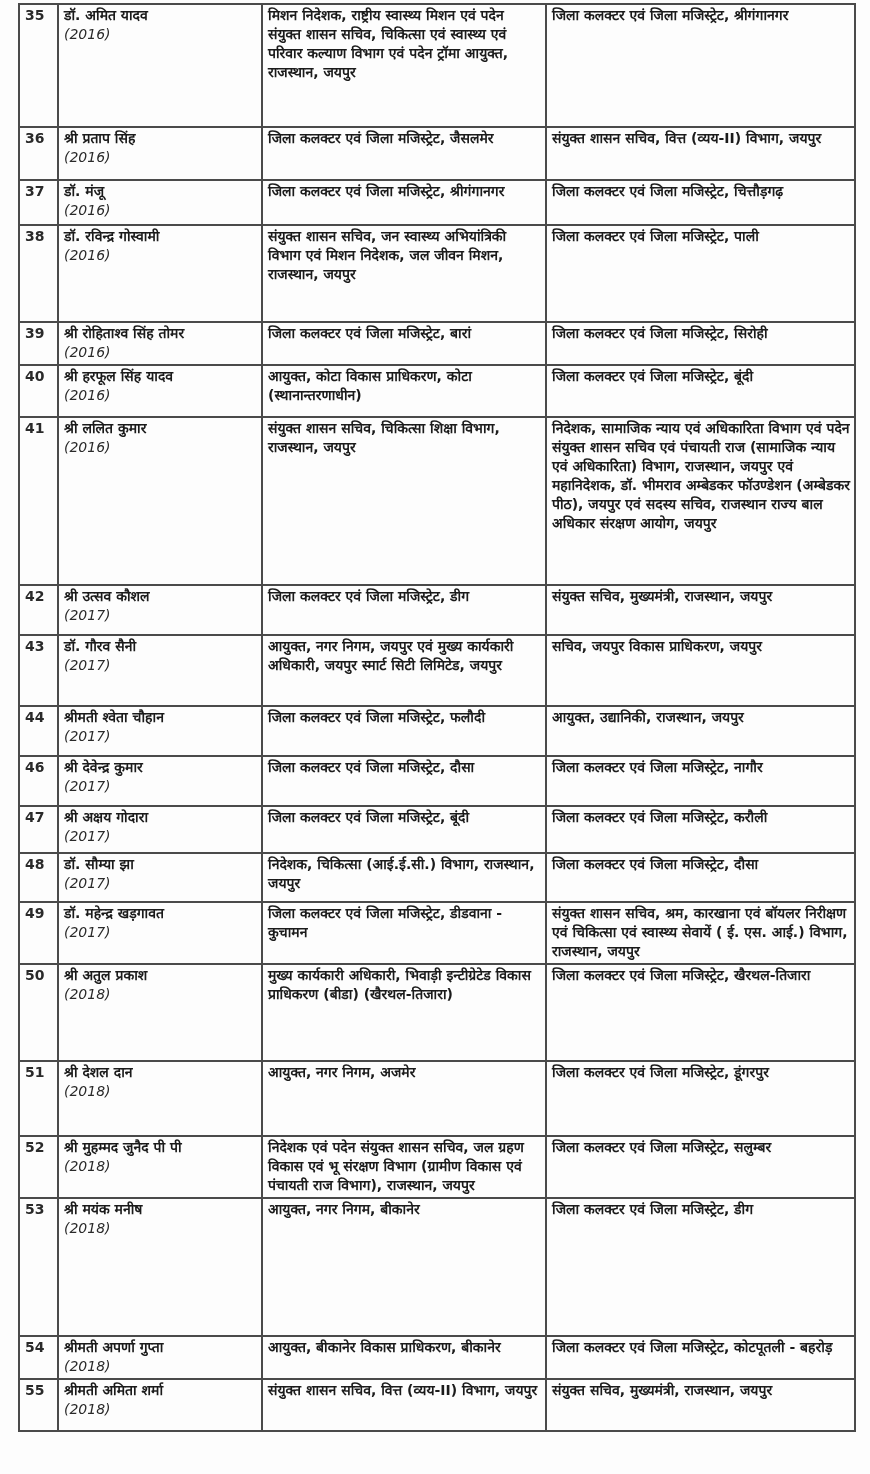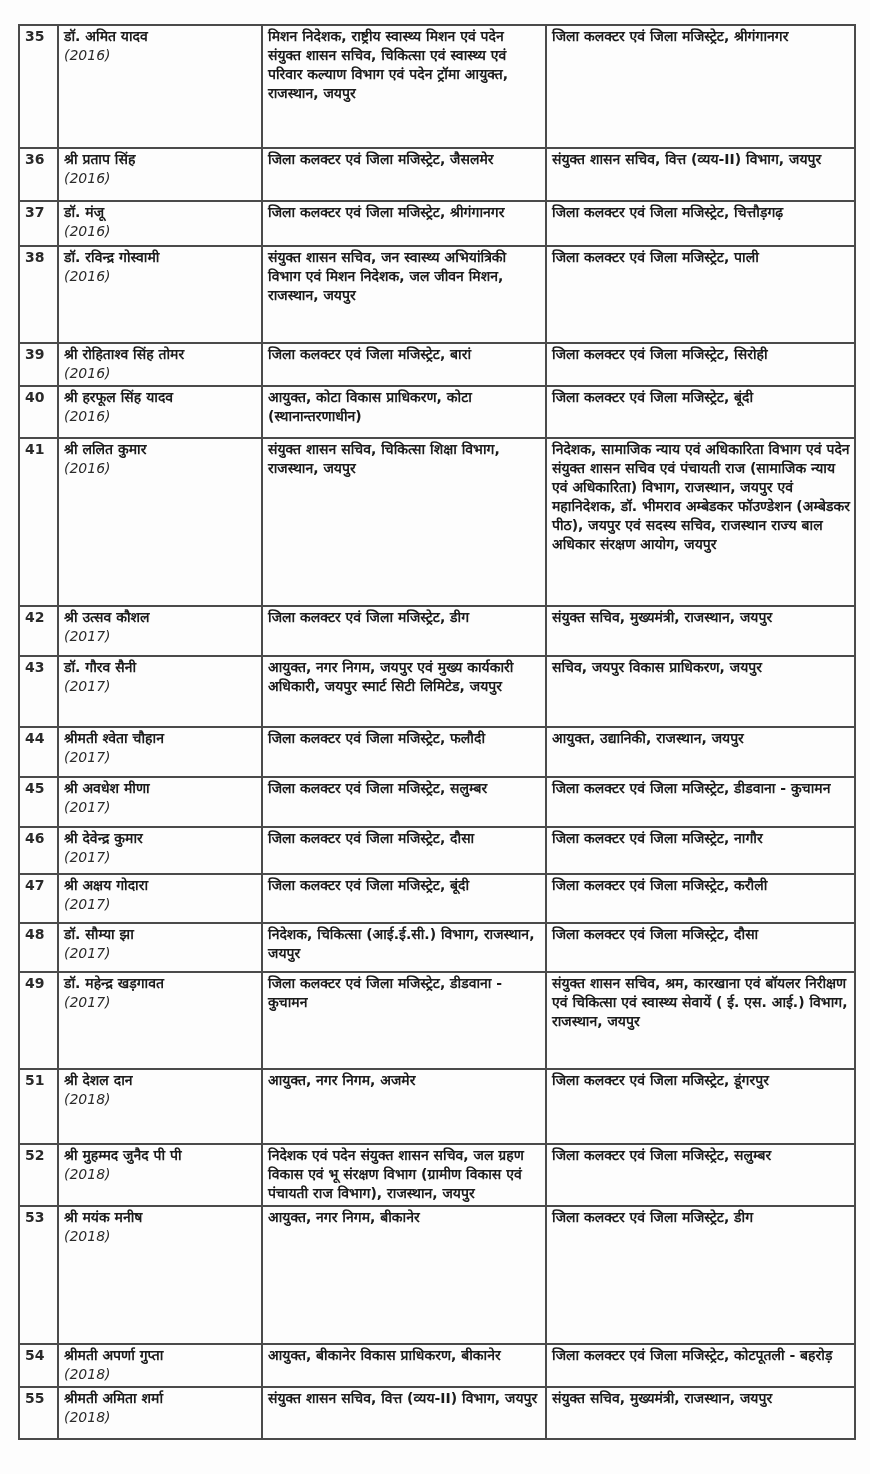--- a/index.html
+++ b/index.html
@@ -7,21 +7,21 @@
     padding: 0;
     background: #fdfdfd;
     width: 870px;
     font-family: "DejaVu Sans", sans-serif;
   }
   .page {
     width: 870px;
     height: 1474px;
     background: #fdfdfd;
     box-sizing: border-box;
-    padding: 24px 17px 0 18px;
+    padding: 3px 17px 0 18px;
   }
   table.transfer-table {
     border-collapse: collapse;
     table-layout: fixed;
     width: 836px;
     color: #1b1b1b;
   }
   table.transfer-table td {
     border: 2px solid #4a4a4a;
     vertical-align: top;
@@ -161,29 +161,20 @@
         <tr>
     <td class="sn-cell">44</td>
     <td class="name-cell">
       <div>श्रीमती श्वेता चौहान</div>
       <div class="year">(2017)</div>
     </td>
     <td class="from-cell">जिला कलक्टर एवं जिला मजिस्ट्रेट, फलौदी</td>
     <td class="to-cell">आयुक्त, उद्यानिकी, राजस्थान, जयपुर</td>
   </tr>
         <tr>
-    <td class="sn-cell">45</td>
-    <td class="name-cell">
-      <div>श्री अवधेश मीणा</div>
-      <div class="year">(2017)</div>
-    </td>
-    <td class="from-cell">जिला कलक्टर एवं जिला मजिस्ट्रेट, सलुम्बर</td>
-    <td class="to-cell">जिला कलक्टर एवं जिला मजिस्ट्रेट, डीडवाना - कुचामन</td>
-  </tr>
-        <tr>
     <td class="sn-cell">46</td>
     <td class="name-cell">
       <div>श्री देवेन्द्र कुमार</div>
       <div class="year">(2017)</div>
     </td>
     <td class="from-cell">जिला कलक्टर एवं जिला मजिस्ट्रेट, दौसा</td>
     <td class="to-cell">जिला कलक्टर एवं जिला मजिस्ट्रेट, नागौर</td>
   </tr>
         <tr>
     <td class="sn-cell">47</td>
@@ -204,20 +195,29 @@
     <td class="to-cell">जिला कलक्टर एवं जिला मजिस्ट्रेट, दौसा</td>
   </tr>
         <tr>
     <td class="sn-cell">49</td>
     <td class="name-cell">
       <div>डॉ. महेन्द्र खड़गावत</div>
       <div class="year">(2017)</div>
     </td>
     <td class="from-cell">जिला कलक्टर एवं जिला मजिस्ट्रेट, डीडवाना - कुचामन</td>
     <td class="to-cell">संयुक्त शासन सचिव, श्रम, कारखाना एवं बॉयलर निरीक्षण एवं चिकित्सा एवं स्वास्थ्य सेवायें ( ई. एस. आई.) विभाग, राजस्थान, जयपुर</td>
+  </tr>
+        <tr>
+    <td class="sn-cell">50</td>
+    <td class="name-cell">
+      <div>श्री अतुल प्रकाश</div>
+      <div class="year">(2018)</div>
+    </td>
+    <td class="from-cell">मुख्य कार्यकारी अधिकारी, भिवाड़ी इन्टीग्रेटेड विकास प्राधिकरण (बीडा) (खैरथल-तिजारा)</td>
+    <td class="to-cell">जिला कलक्टर एवं जिला मजिस्ट्रेट, खैरथल-तिजारा</td>
   </tr>
         <tr>
     <td class="sn-cell">51</td>
     <td class="name-cell">
       <div>श्री देशल दान</div>
       <div class="year">(2018)</div>
     </td>
     <td class="from-cell">आयुक्त, नगर निगम, अजमेर</td>
     <td class="to-cell">जिला कलक्टर एवं जिला मजिस्ट्रेट, डूंगरपुर</td>
   </tr>

